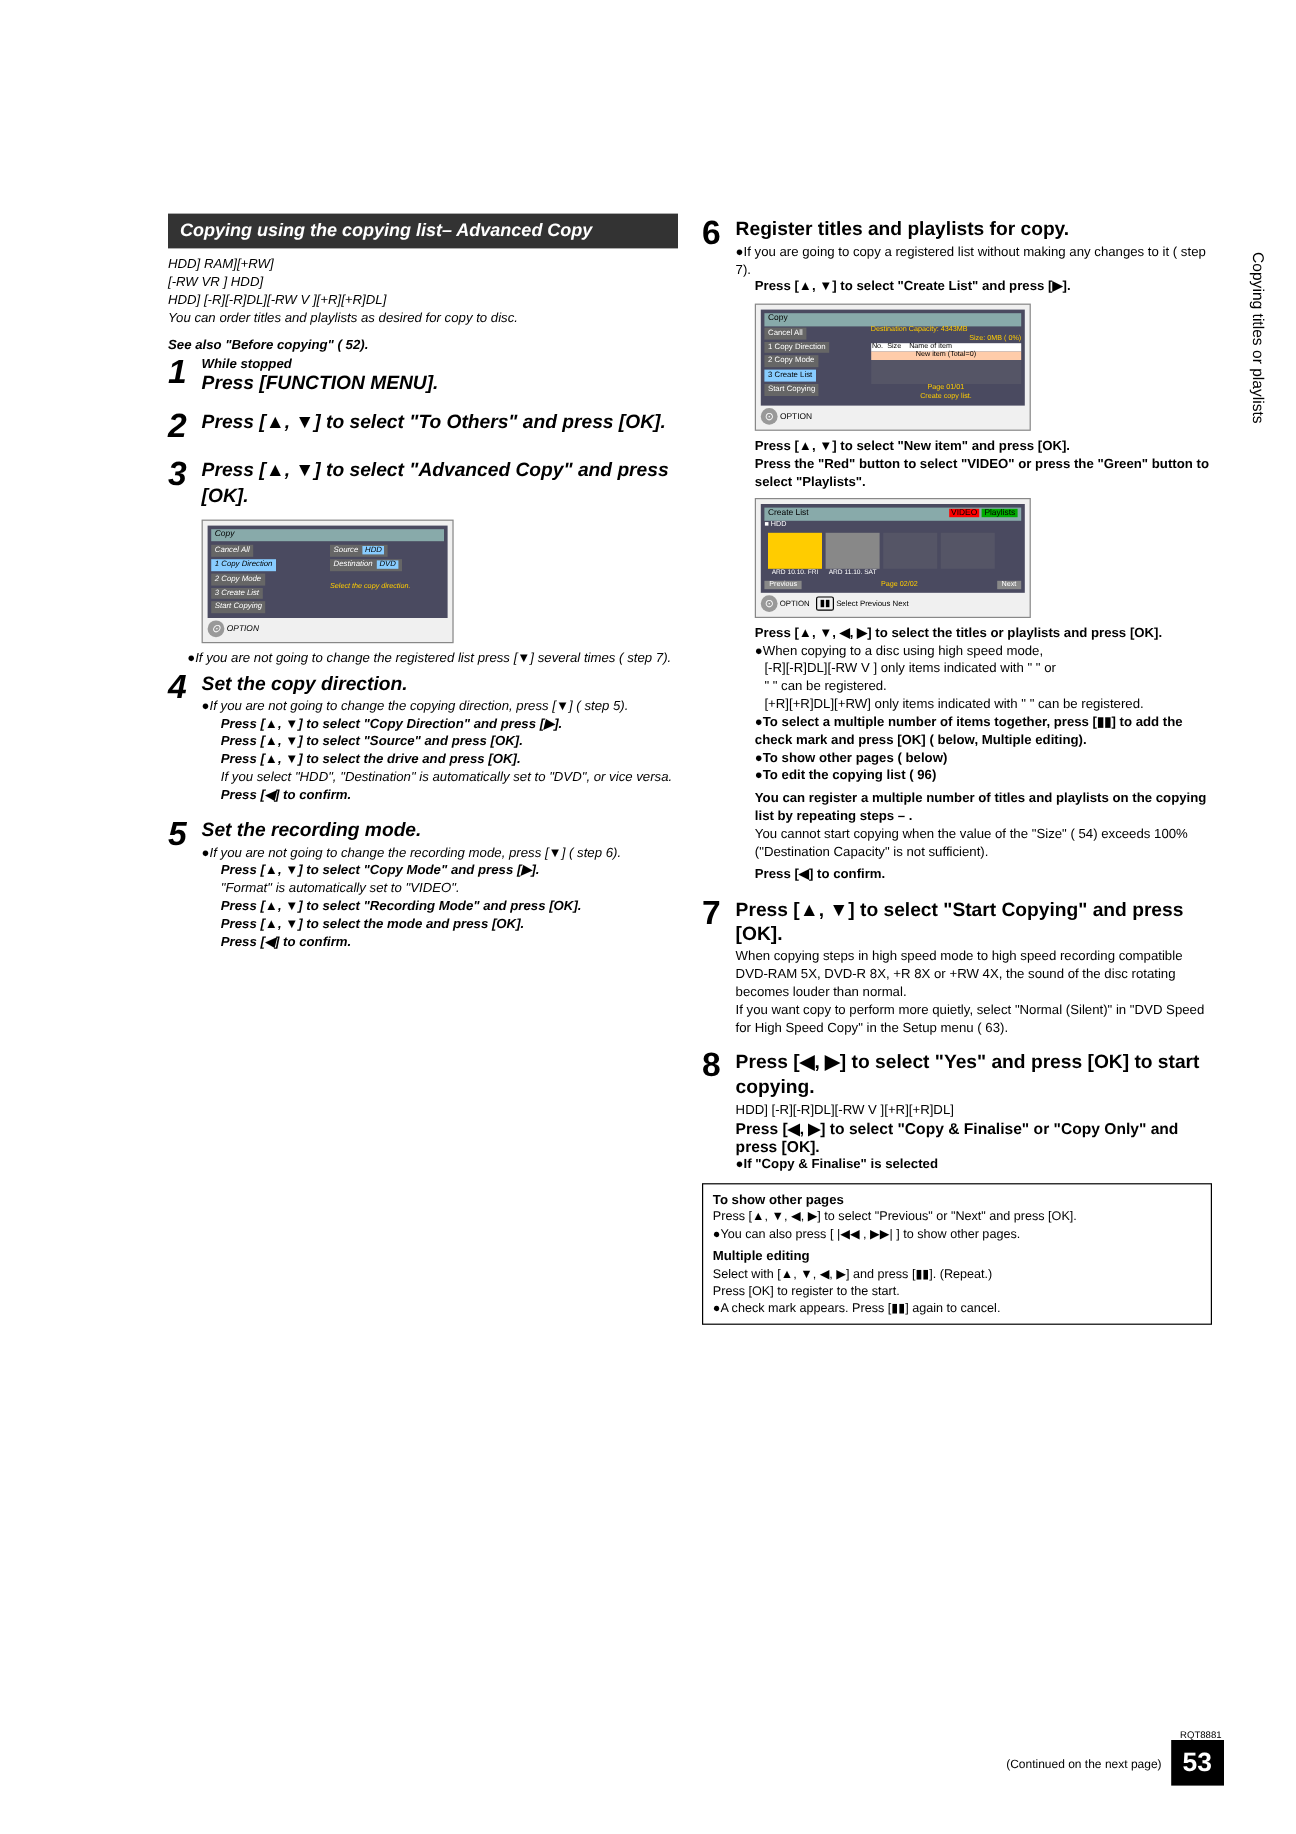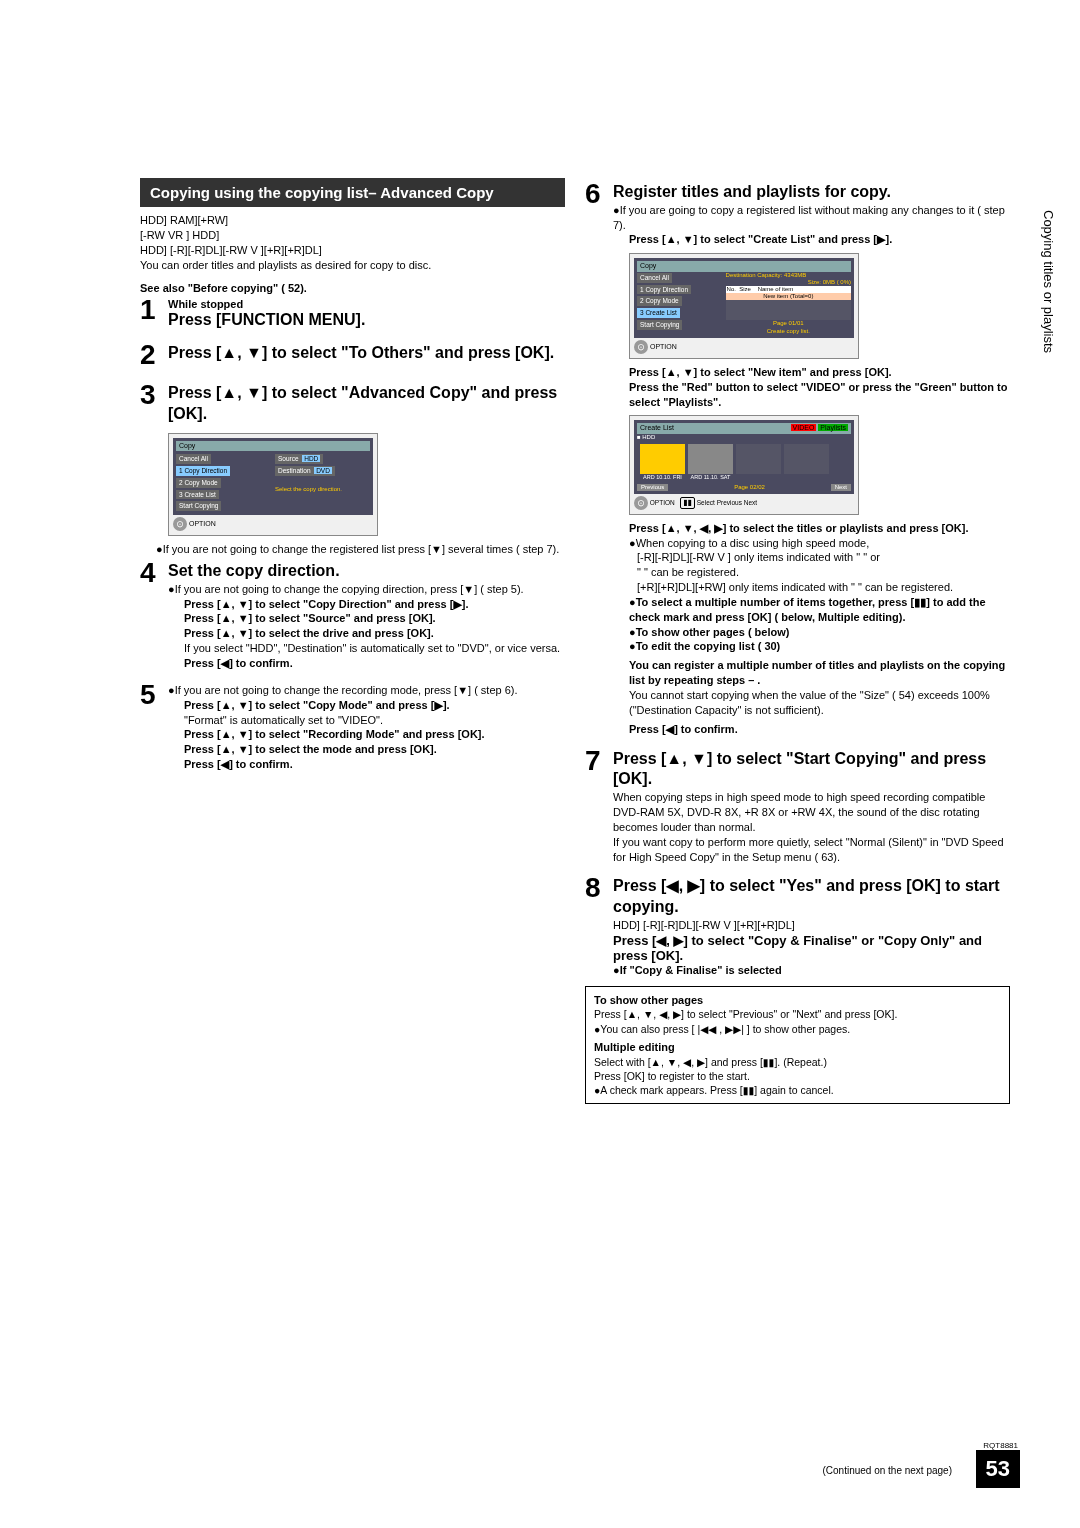--- a/index.html
+++ b/index.html
@@ -14,21 +14,21 @@
     position: relative;
   }
   .page {
     padding: 178px 70px 40px 140px;
     display: flex;
     gap: 20px;
   }
   .col {
     flex: 1;
   }
-  .col-left { width: 48%; }
+  .col-left { width: 48%; font-style: italic; }
   .col-right { width: 52%; }
   .section-header {
     background: #333;
     color: #fff;
     font-weight: bold;
     padding: 6px 10px;
     font-size: 15px;
     margin-bottom: 6px;
   }
   .small-text {
@@ -89,21 +89,21 @@
     right: 60px;
     bottom: 40px;
     background: #000;
     color: #fff;
     font-size: 22px;
     padding: 6px 10px;
     font-weight: bold;
   }
   .footer-note {
     position: absolute;
-    right: 128px;
+    right: 112px;
     bottom: 52px;
     font-size: 10px;
   }
   .rqt {
     position: absolute;
     right: 62px;
     bottom: 78px;
     font-size: 8px;
   }
   .info-box {
@@ -187,20 +187,21 @@
           <div class="sub-bold">Press [▲, ▼] to select the drive and press [OK].</div>
           <div>If you select "HDD", "Destination" is automatically set to "DVD", or vice versa.</div>
           <div class="sub-bold">Press [◀] to confirm.</div>
         </div>
       </div>
     </div>
 
     <div class="step-row">
       <div class="step-num">5</div>
       <div class="step-content">
+        <div class="step-title">Set the recording mode.</div>
         <div class="small-text">●If you are not going to change the recording mode, press [▼] (    step 6).</div>
         <div class="small-text indent">
           <div class="sub-bold">Press [▲, ▼] to select "Copy Mode" and press [▶].</div>
           <div>"Format" is automatically set to "VIDEO".</div>
           <div class="sub-bold">Press [▲, ▼] to select "Recording Mode" and press [OK].</div>
           <div class="sub-bold">Press [▲, ▼] to select the mode and press [OK].</div>
           <div class="sub-bold">Press [◀] to confirm.</div>
         </div>
       </div>
     </div>
@@ -273,21 +274,21 @@
           <div style="margin-top:2px;font-size:6.5px;"><span class="osd-icon">⊙</span> <span>OPTION</span>&nbsp;&nbsp;&nbsp;<span class="icon-sq">▮▮</span> <span>Select</span>&nbsp;<span>Previous   Next</span></div>
         </div>
 
         <div class="sub-bold small-text indent">Press [▲, ▼, ◀, ▶] to select the titles or playlists and press [OK].</div>
         <div class="small-text indent">●When copying to a disc using high speed mode,</div>
         <div class="small-text indent2">[-R][-R]DL][-RW V ] only items indicated with "        " or</div>
         <div class="small-text indent2">"        " can be registered.</div>
         <div class="small-text indent2">[+R][+R]DL][+RW] only items indicated with "        " can be registered.</div>
         <div class="sub-bold small-text indent">●To select a multiple number of items together, press [▮▮] to add the check mark and press [OK] (    below, Multiple editing).</div>
         <div class="sub-bold small-text indent">●To show other pages (    below)</div>
-        <div class="sub-bold small-text indent">●To edit the copying list (    30)</div>
+        <div class="sub-bold small-text indent">●To edit the copying list (    96)</div>
         <div class="sub-bold small-text indent" style="margin-top:4px;">You can register a multiple number of titles and playlists on the copying list by repeating steps    –   .</div>
         <div class="small-text indent">You cannot start copying when the value of the "Size" (    54) exceeds 100% ("Destination Capacity" is not sufficient).</div>
         <div class="sub-bold small-text indent" style="margin-top:4px;">Press [◀] to confirm.</div>
       </div>
     </div>
 
     <div class="step-row">
       <div class="step-num">7</div>
       <div class="step-content">
         <div class="step-title">Press [▲, ▼] to select "Start Copying" and press [OK].</div>

